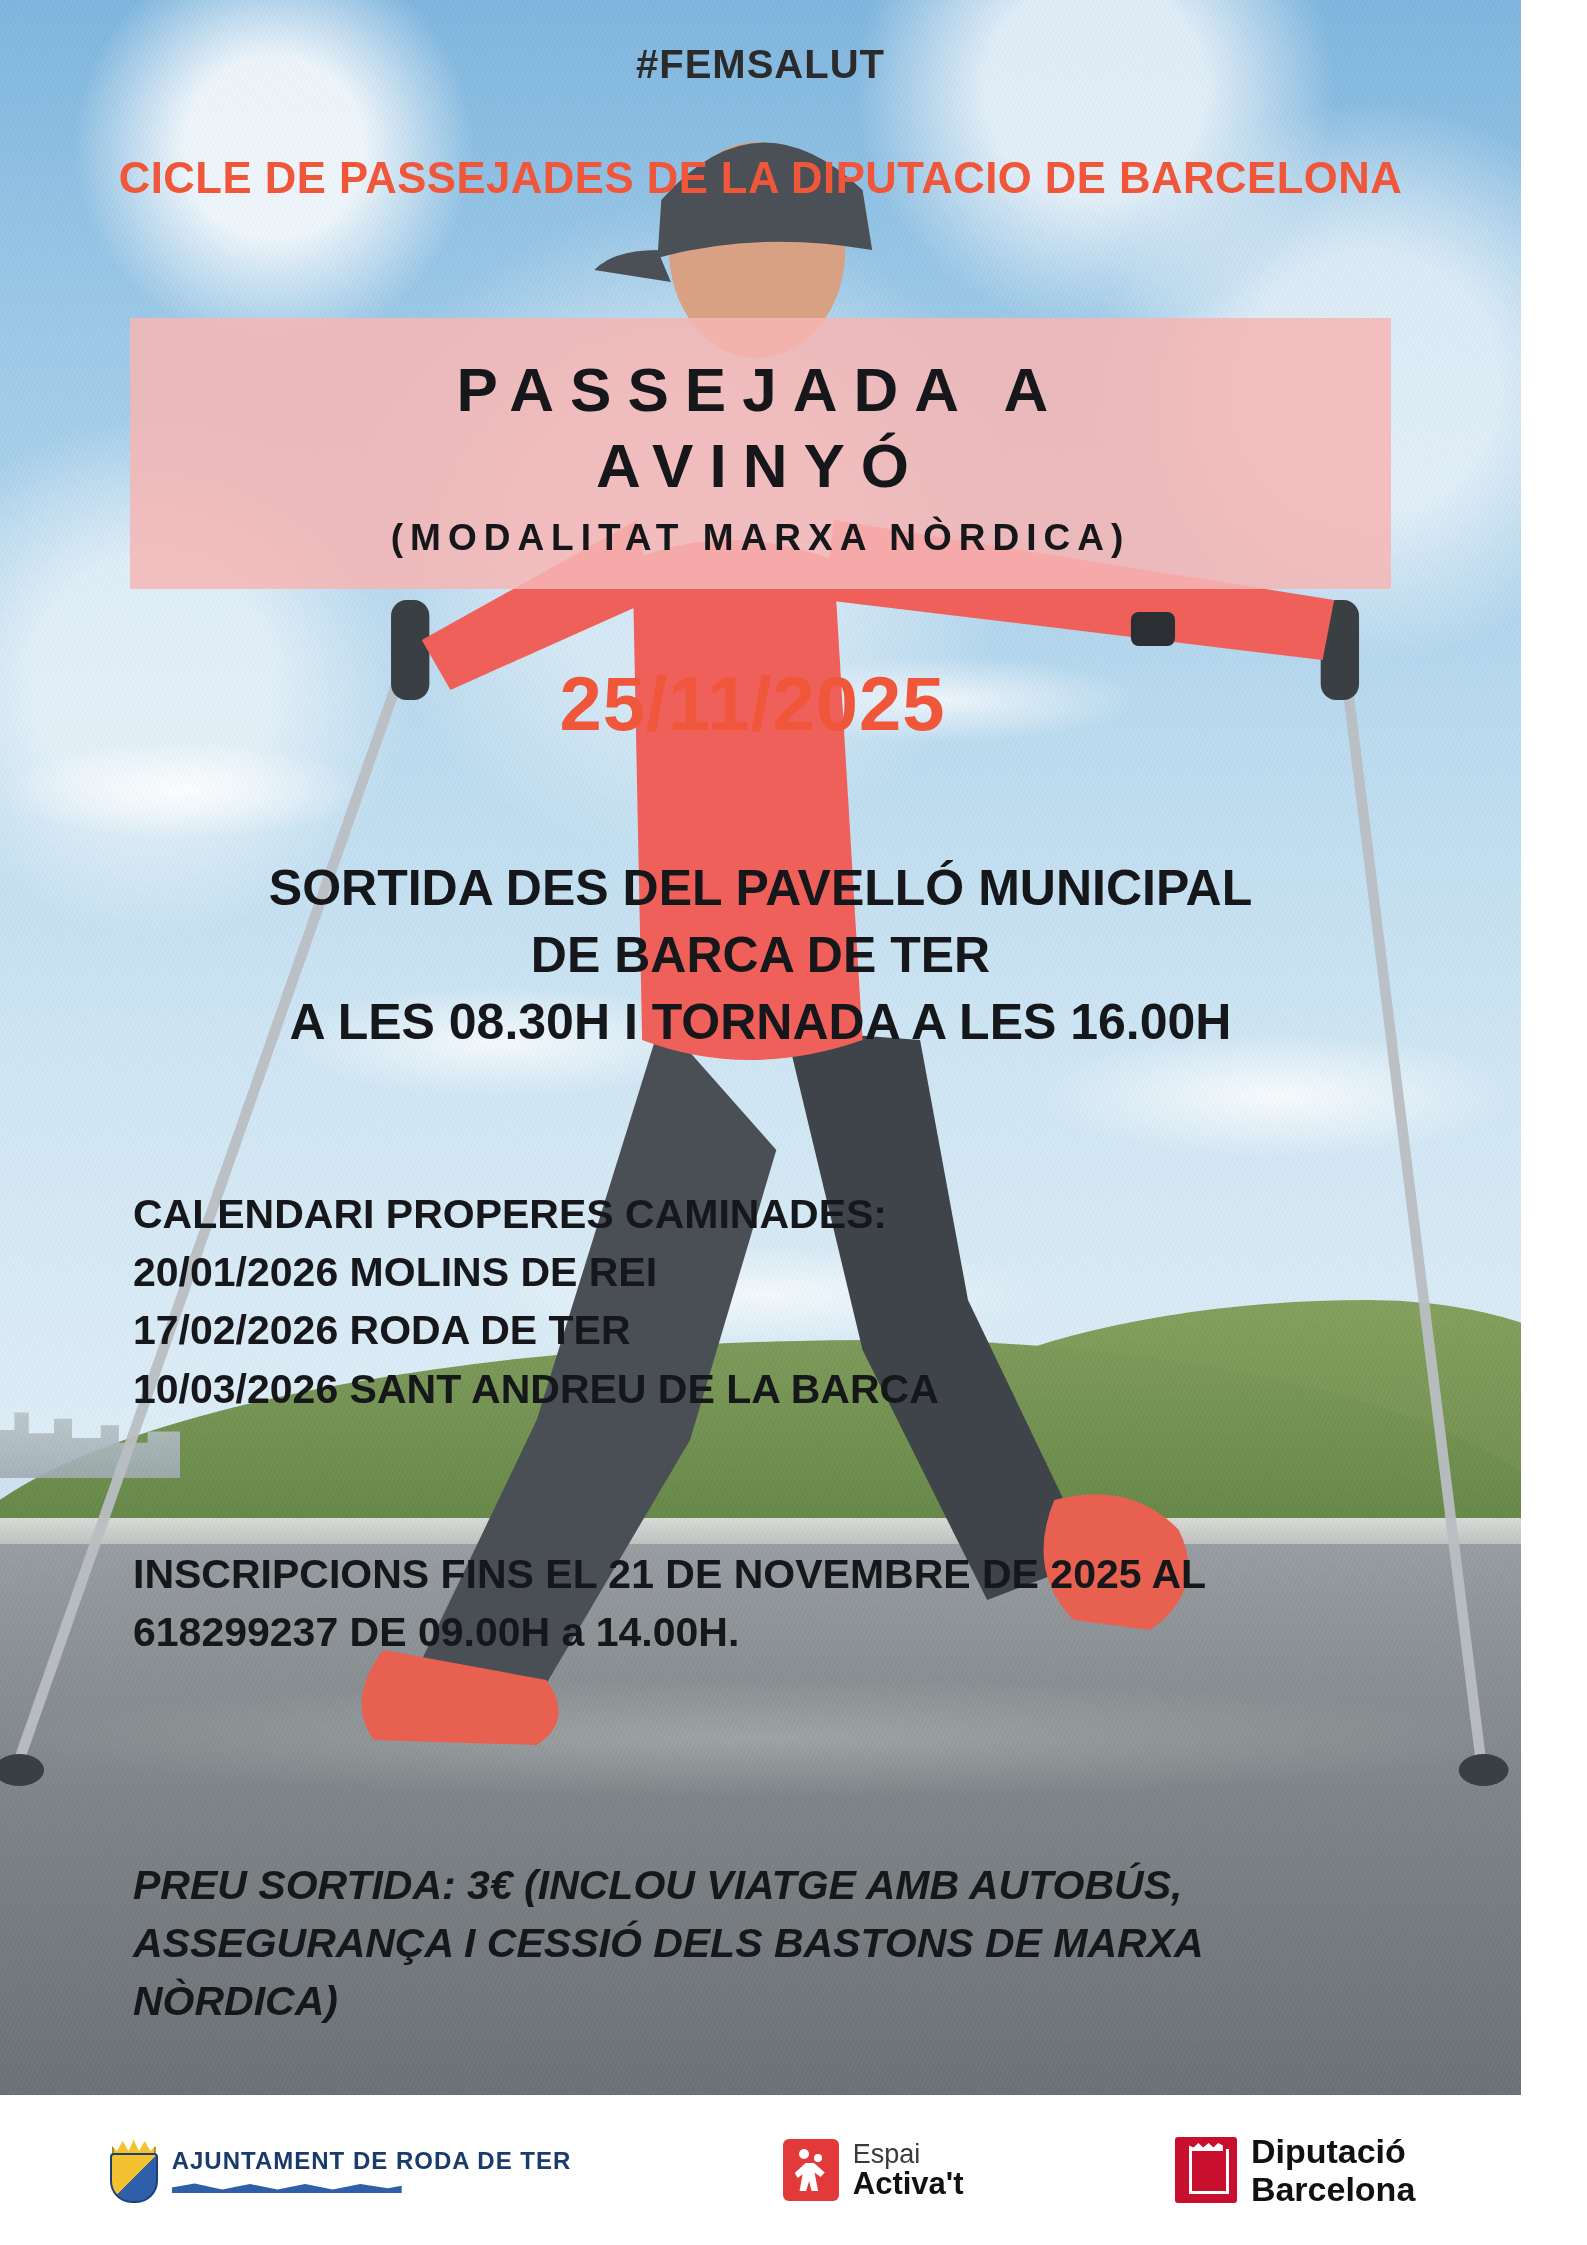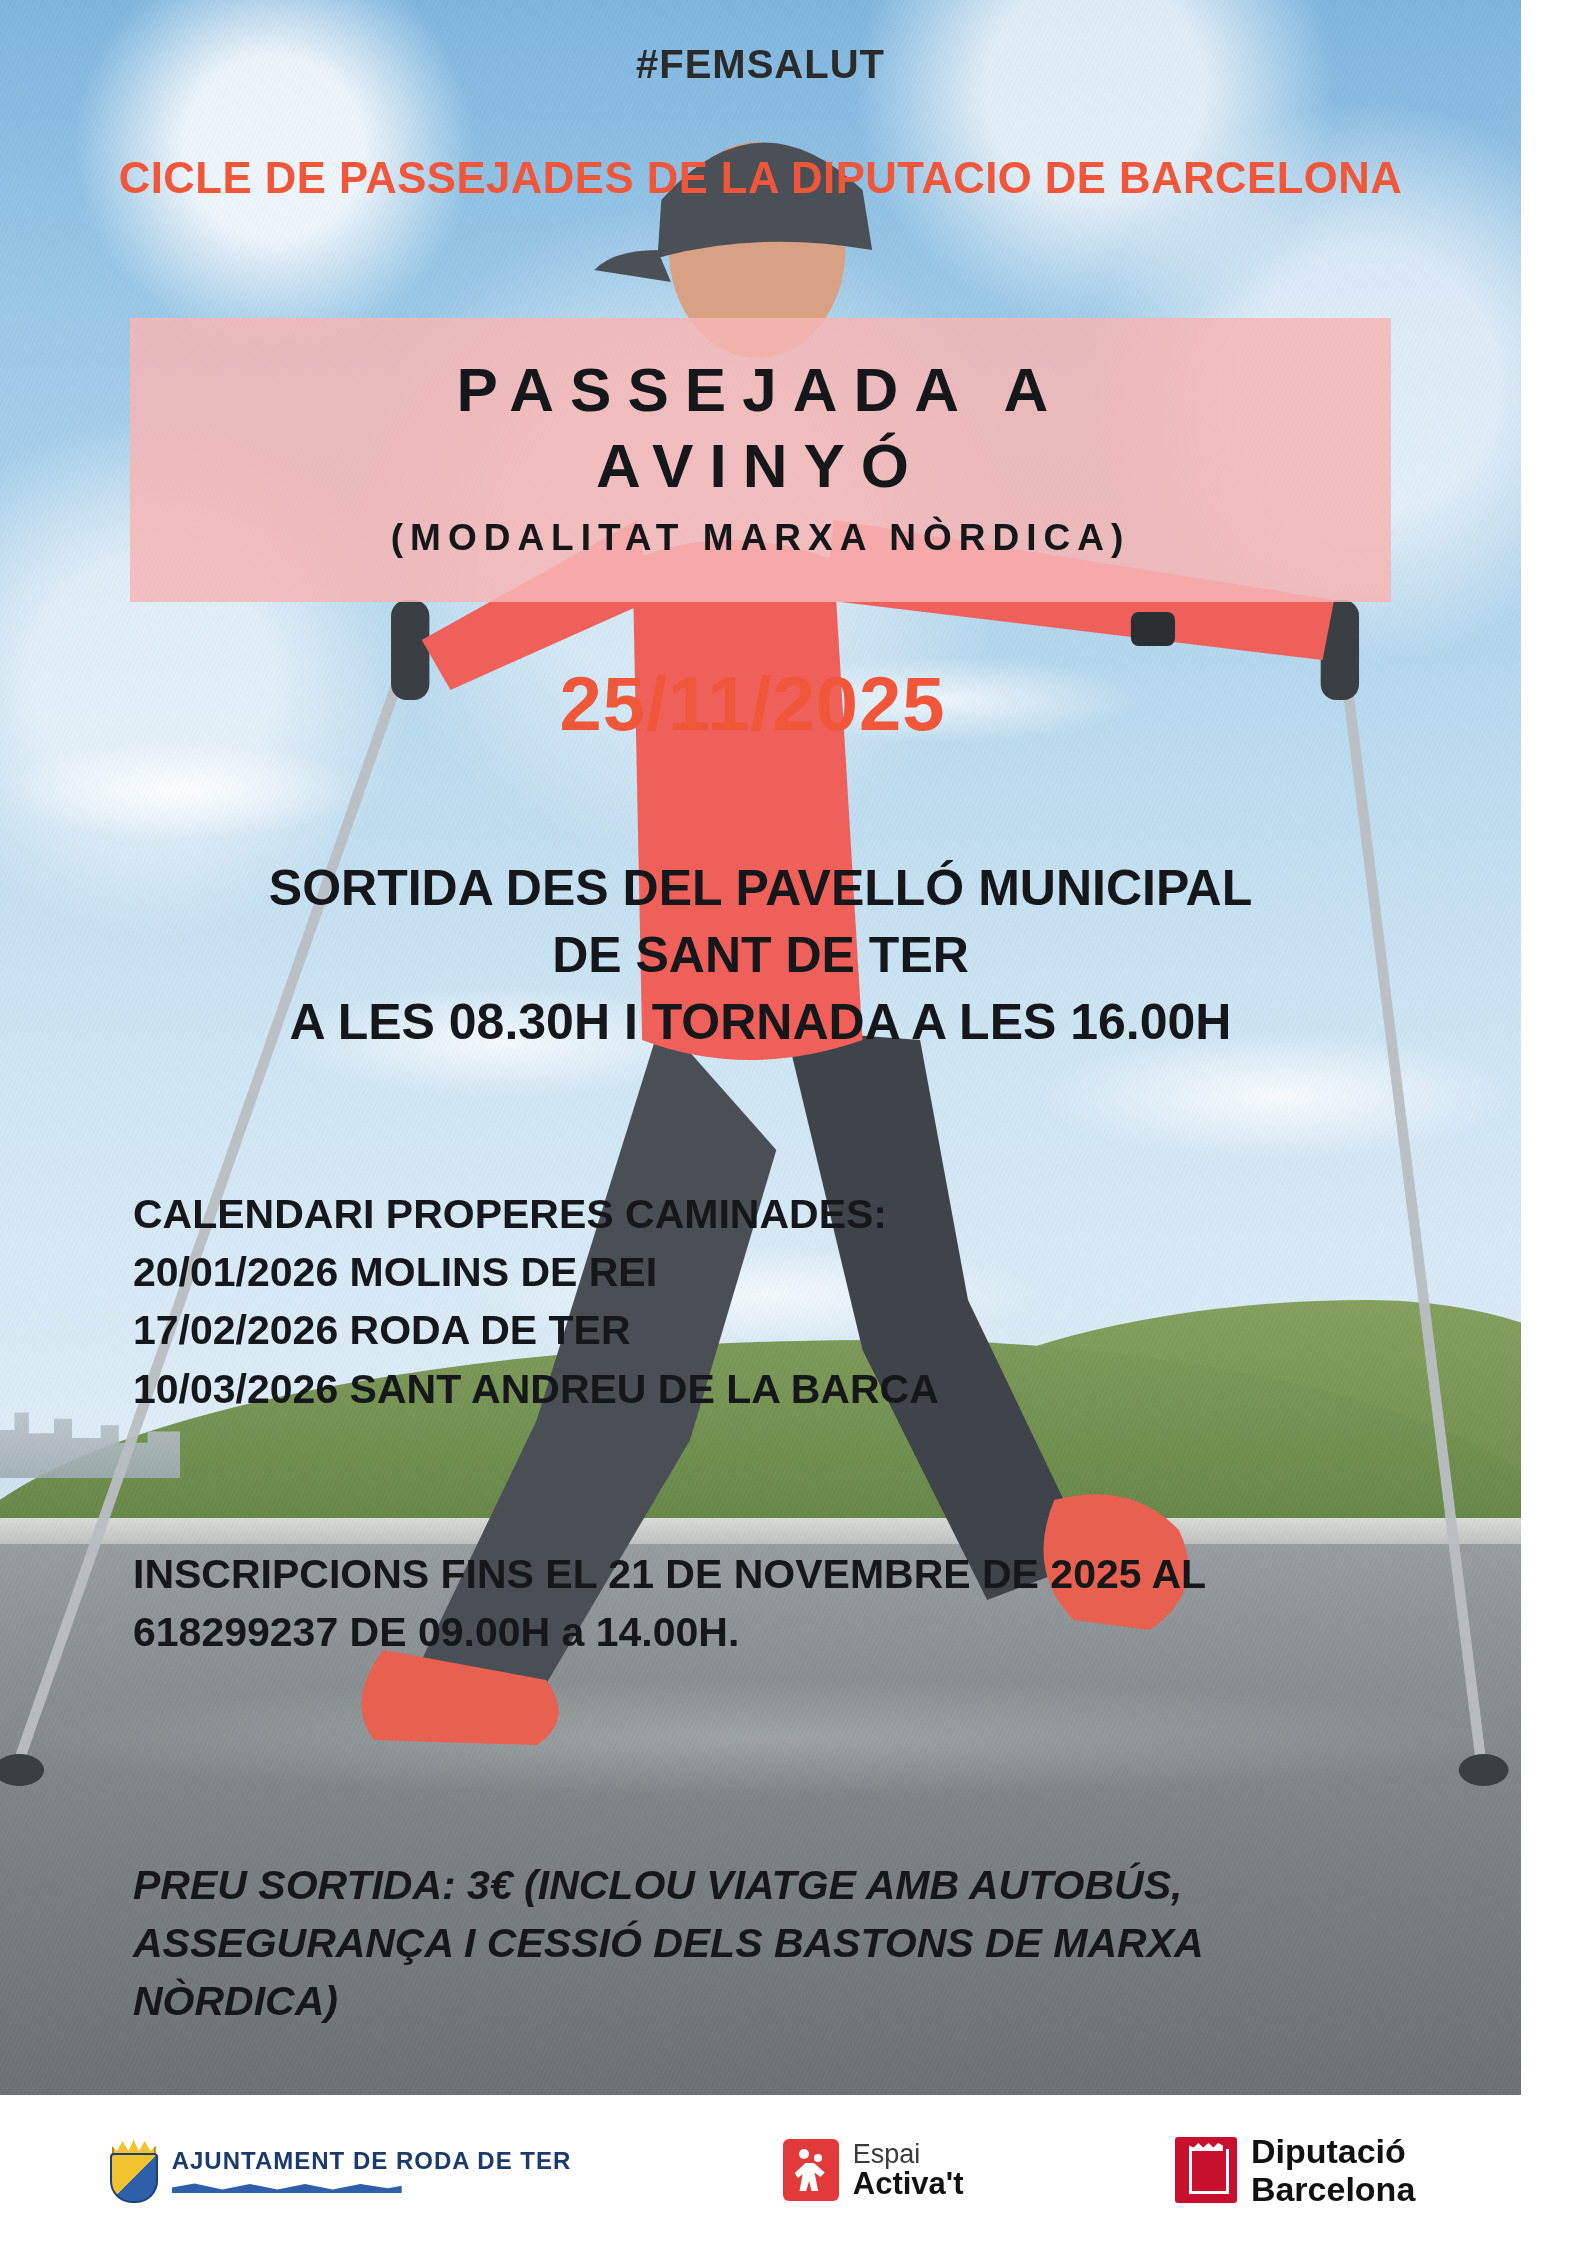--- a/index.html
+++ b/index.html
@@ -135,21 +135,21 @@
     text-transform: uppercase;
     transform: scaleX(0.97);
   }
 
   .title-band {
     position: absolute;
     top: 318px;
     left: 130px;
     right: 130px;
     background: rgba(246,182,180,0.86);
-    padding: 34px 20px 43px;
+    padding: 34px 20px 30px;
     text-align: center;
   }
   .title-line {
     font-size: 62px;
     font-weight: 800;
     letter-spacing: 16px;
     color: #15171a;
     line-height: 1.22;
   }
   .title-sub {
@@ -340,21 +340,21 @@
     <div class="title-band">
       <div class="title-line">PASSEJADA A</div>
       <div class="title-line">AVINYÓ</div>
       <div class="title-sub">(MODALITAT MARXA NÒRDICA)</div>
     </div>
 
     <div class="date">25/11/2025</div>
 
     <div class="start-info">
       <div>SORTIDA DES DEL PAVELLÓ MUNICIPAL</div>
-      <div>DE SANT DE TER</div>
+      <div>DE BARCA DE TER</div>
       <div>A LES 08.30H I TORNADA A LES 16.00H</div>
     </div>
 
     <div class="block calendar">
       <div class="row">CALENDARI PROPERES CAMINADES:</div>
       <div class="row">20/01/2026 MOLINS DE REI</div>
       <div class="row">17/02/2026 RODA DE TER</div>
       <div class="row">10/03/2026 SANT ANDREU DE LA BARCA</div>
     </div>
 

